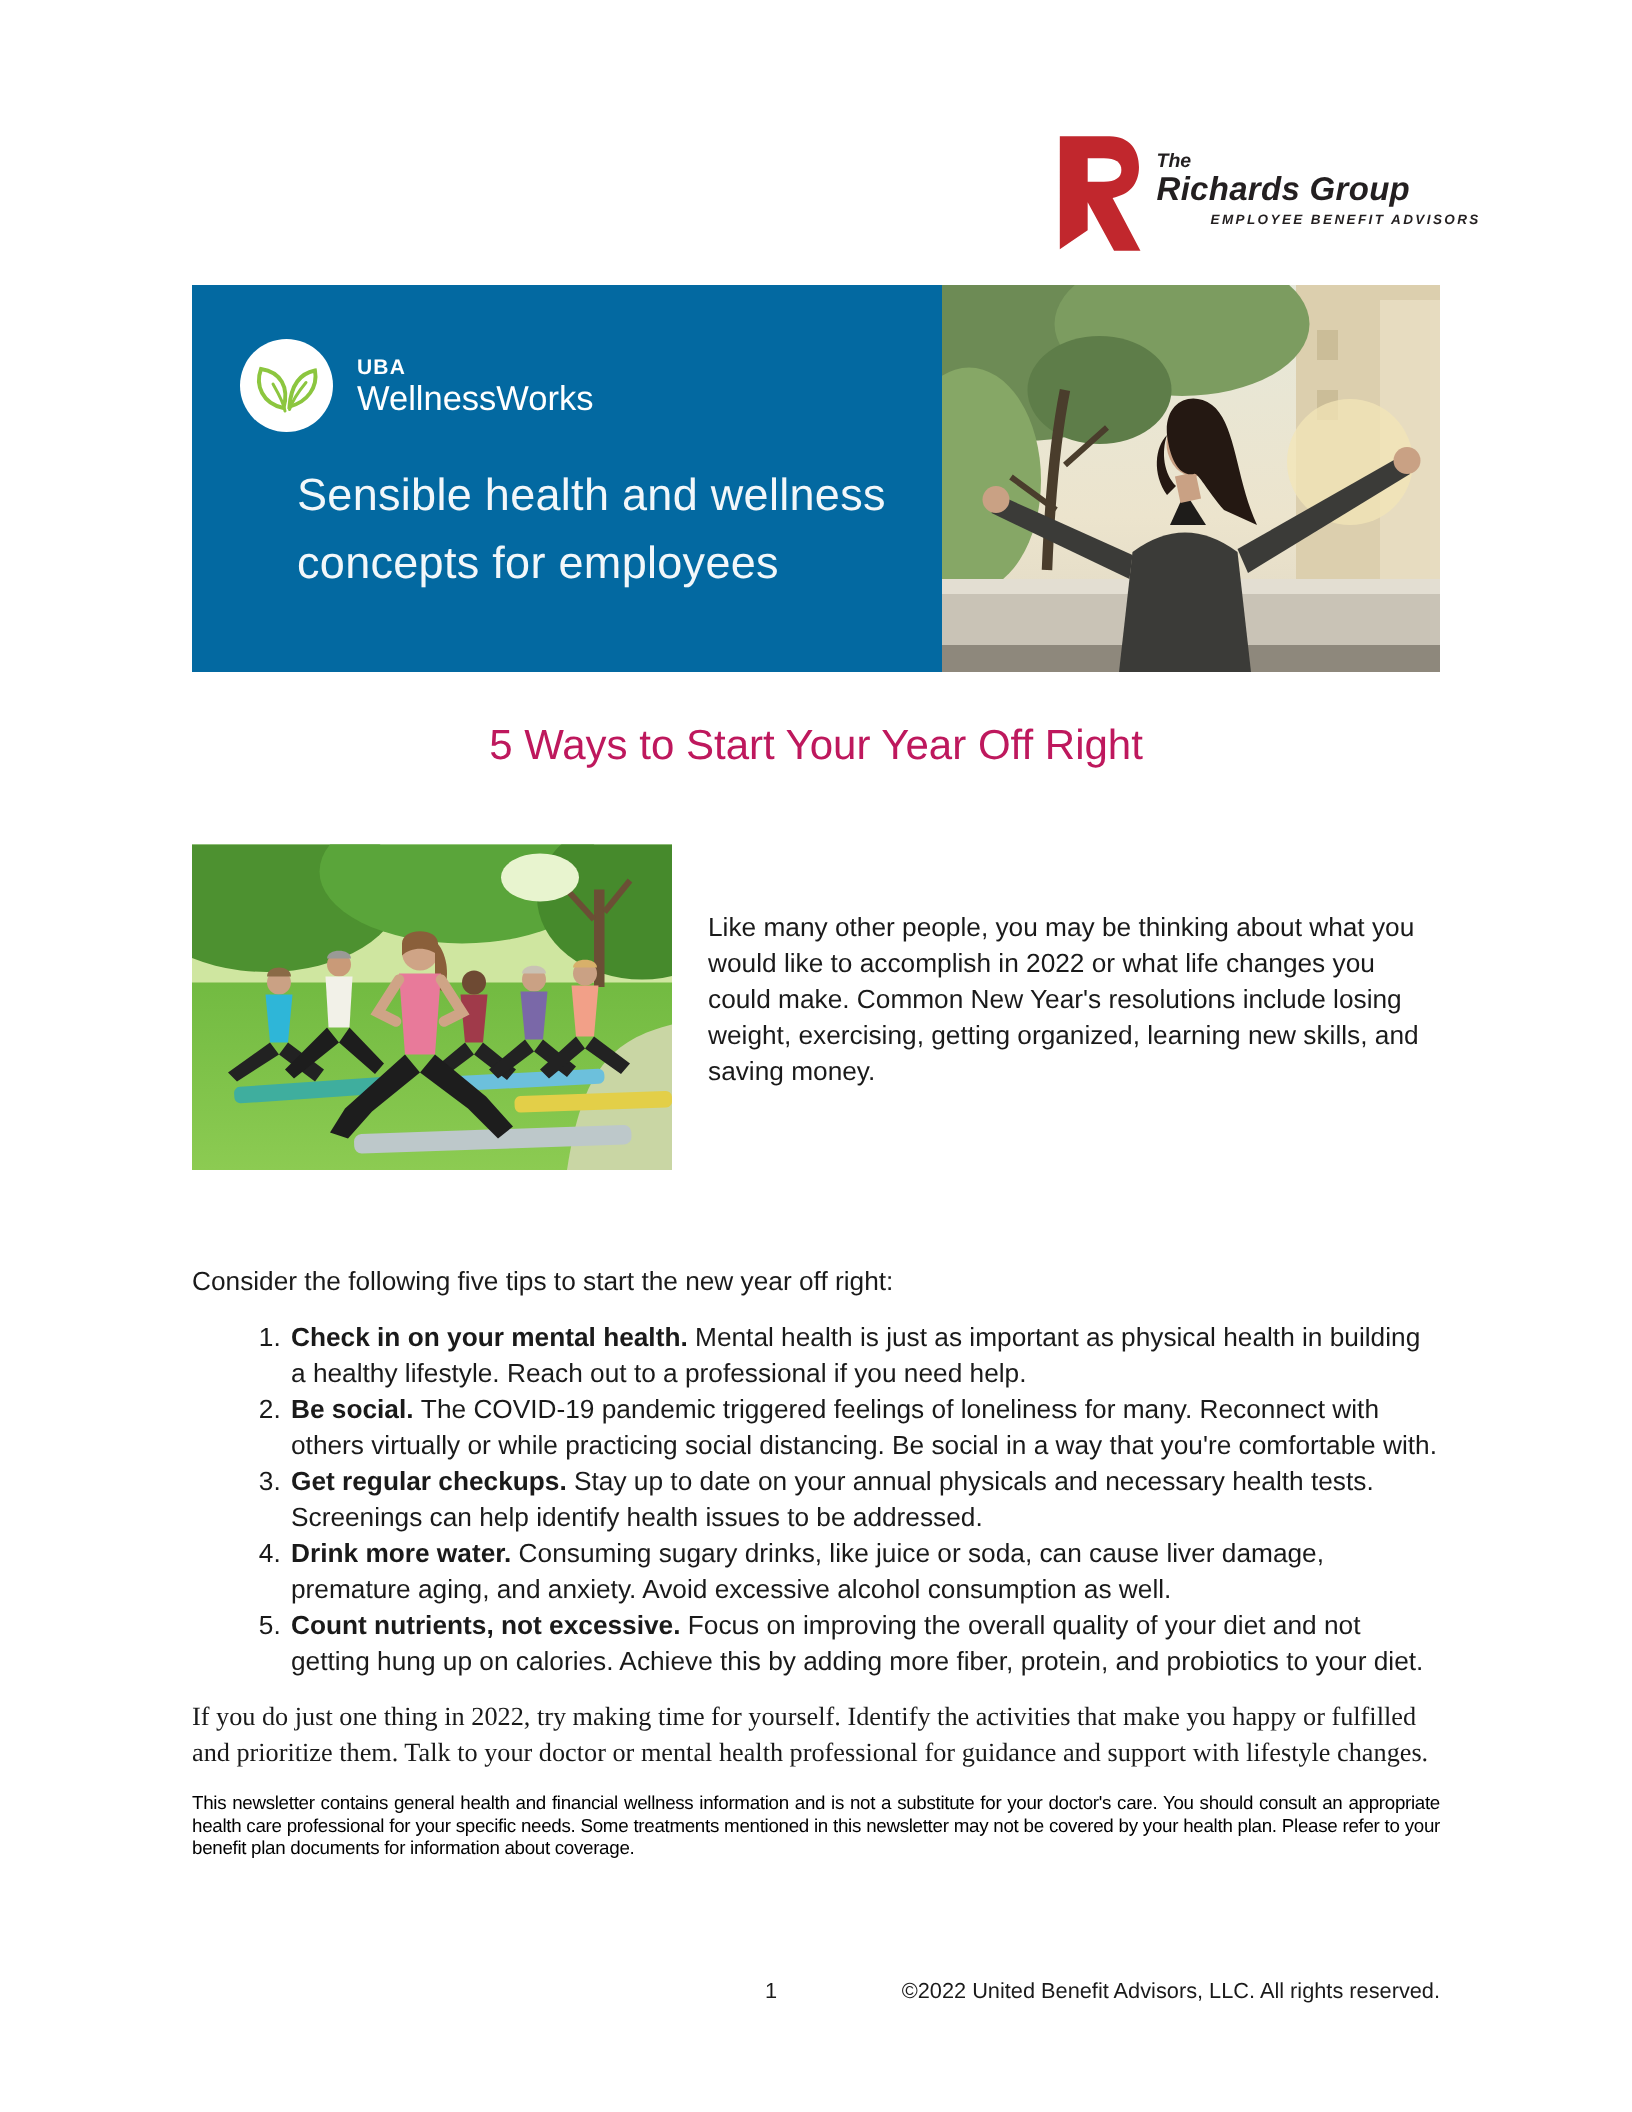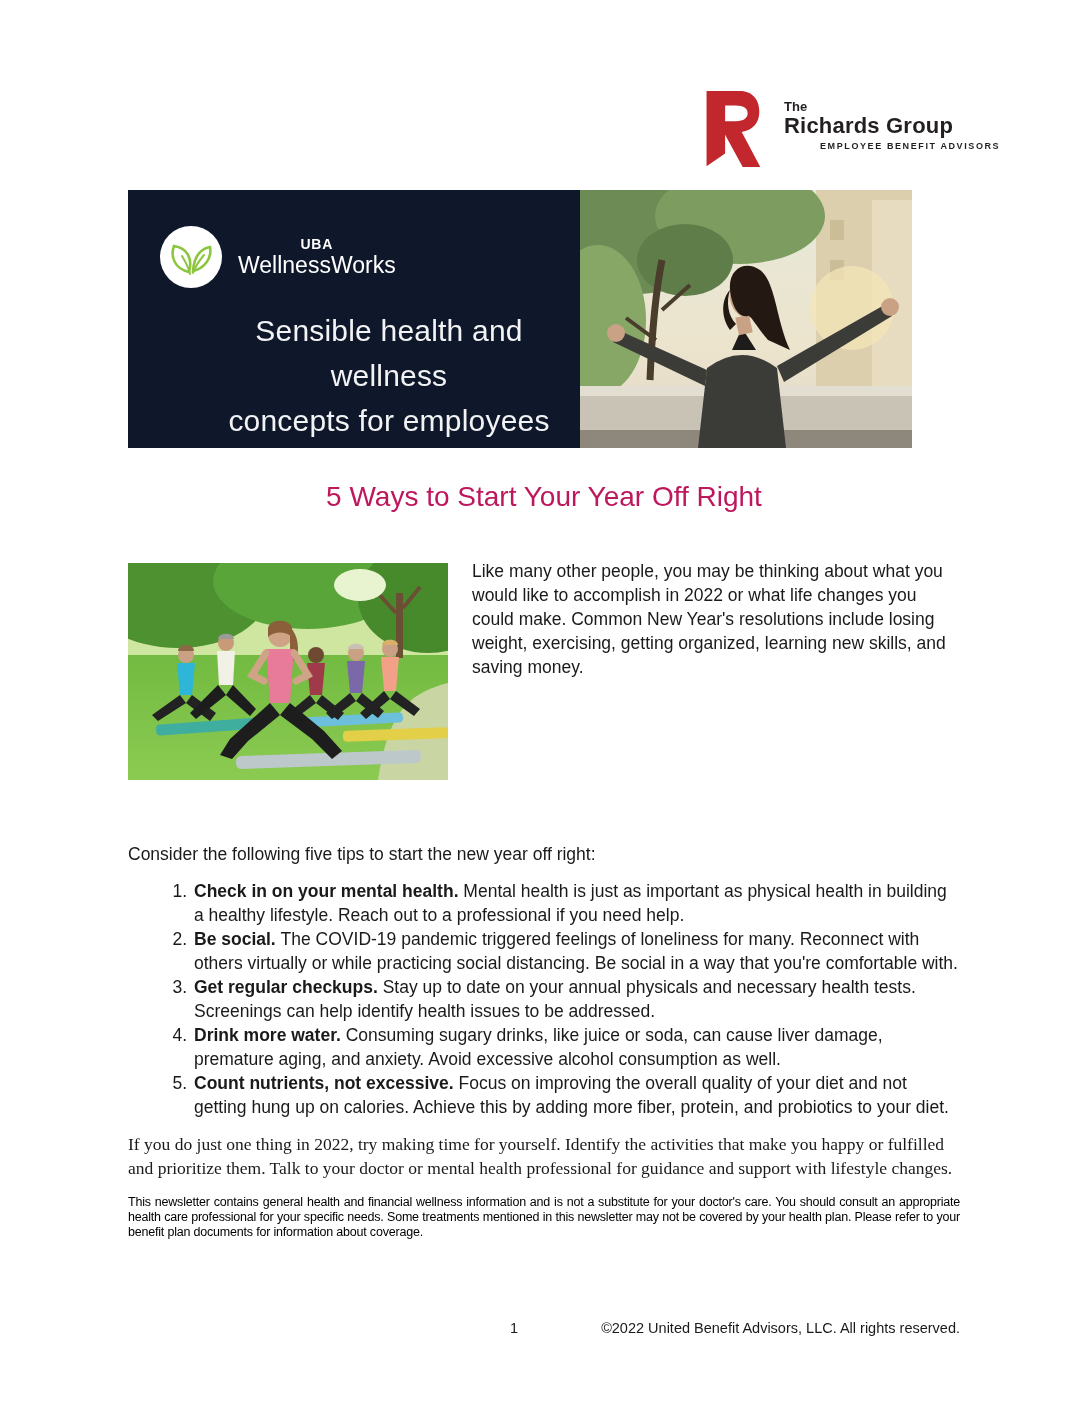--- a/index.html
+++ b/index.html
@@ -5,49 +5,49 @@
   * { box-sizing: border-box; margin: 0; padding: 0; }
   html, body { background: #ffffff; }
   body {
     width: 1088px; height: 1408px; position: relative;
     font-family: "Liberation Sans", sans-serif; color: #1a1a1a;
   }
 
   
   .brand { position: absolute; top: 86px; left: 698px; display: flex; align-items: flex-start; }
   .brand-r { width: 64px; height: 86px; flex: 0 0 auto; }
-  .brand-text { margin-left: 22px; padding-top: 14px; color: #231f20; }
+  .brand-text { margin-left: 9px; padding-top: 14px; color: #231f20; font-style: italic; }
   .brand-the { font-size: 13px; font-weight: bold; line-height: 14px; }
   .brand-name { font-size: 22px; font-weight: bold; line-height: 24px; letter-spacing: 0.2px; }
   .brand-tagline { font-size: 9px; font-weight: bold; letter-spacing: 1.6px; margin-top: 3px; padding-left: 36px; }
 
   
   .banner { position: absolute; top: 190px; left: 128px; width: 832px; height: 258px; display: flex; }
-  .banner-green { position: relative; width: 452px; height: 258px; background: #0f172a; text-align: center; }
+  .banner-green { position: relative; width: 500px; height: 258px; background: #0369a1; }
   .uba-lockup { position: absolute; top: 36px; left: 32px; display: flex; align-items: center; }
   .leaf-circle { width: 62px; height: 62px; }
   .uba-words { margin-left: 16px; color: #ffffff; }
   .uba-small { font-size: 14px; font-weight: bold; letter-spacing: 0.8px; line-height: 16px; }
   .uba-big { font-size: 23px; font-weight: 400; line-height: 27px; }
   .banner-headline {
     position: absolute; left: 34px; top: 118px;
     font-size: 30px; line-height: 45px; font-weight: 300;
     color: rgba(255,255,255,0.95); letter-spacing: 0.2px; margin-left: 36px;
   }
   .banner-photo { width: 332px; height: 258px; overflow: hidden; }
 
   
   .title {
     position: absolute; top: 481px; left: 128px; width: 832px;
     text-align: center; font-size: 28px; font-weight: 400; color: #be185d;
   }
   .intro { position: absolute; top: 563px; left: 128px; width: 832px; display: flex; }
   .yoga-photo { width: 320px; height: 217px; flex: 0 0 auto; }
   .intro-text { margin-left: 24px; width: 488px; font-size: 17.5px; line-height: 24px; margin-top: -4px; }
-  .intro-text p { margin-bottom: 14px; }
+  .intro-text p { margin-bottom: 14px; margin-top: 47px; }
 
   .flow { position: absolute; top: 842px; left: 128px; width: 832px; font-size: 17.5px; line-height: 24px; }
   .tips-lead { margin-bottom: 13px; }
   ol.tips { margin: 0 0 13px 0; padding-left: 64px; }
   ol.tips li { padding-left: 2px; }
   .closing { margin-bottom: 15px; font-family: Liberation Serif, serif; }
   .disclaimer { font-size: 12.5px; line-height: 15px; letter-spacing: -0.2px; text-align: justify; color: #000; margin-top: 13px; }
 
   
   .page-num { position: absolute; top: 1320px; left: 128px; width: 772px; text-align: center; font-size: 14.5px; }

